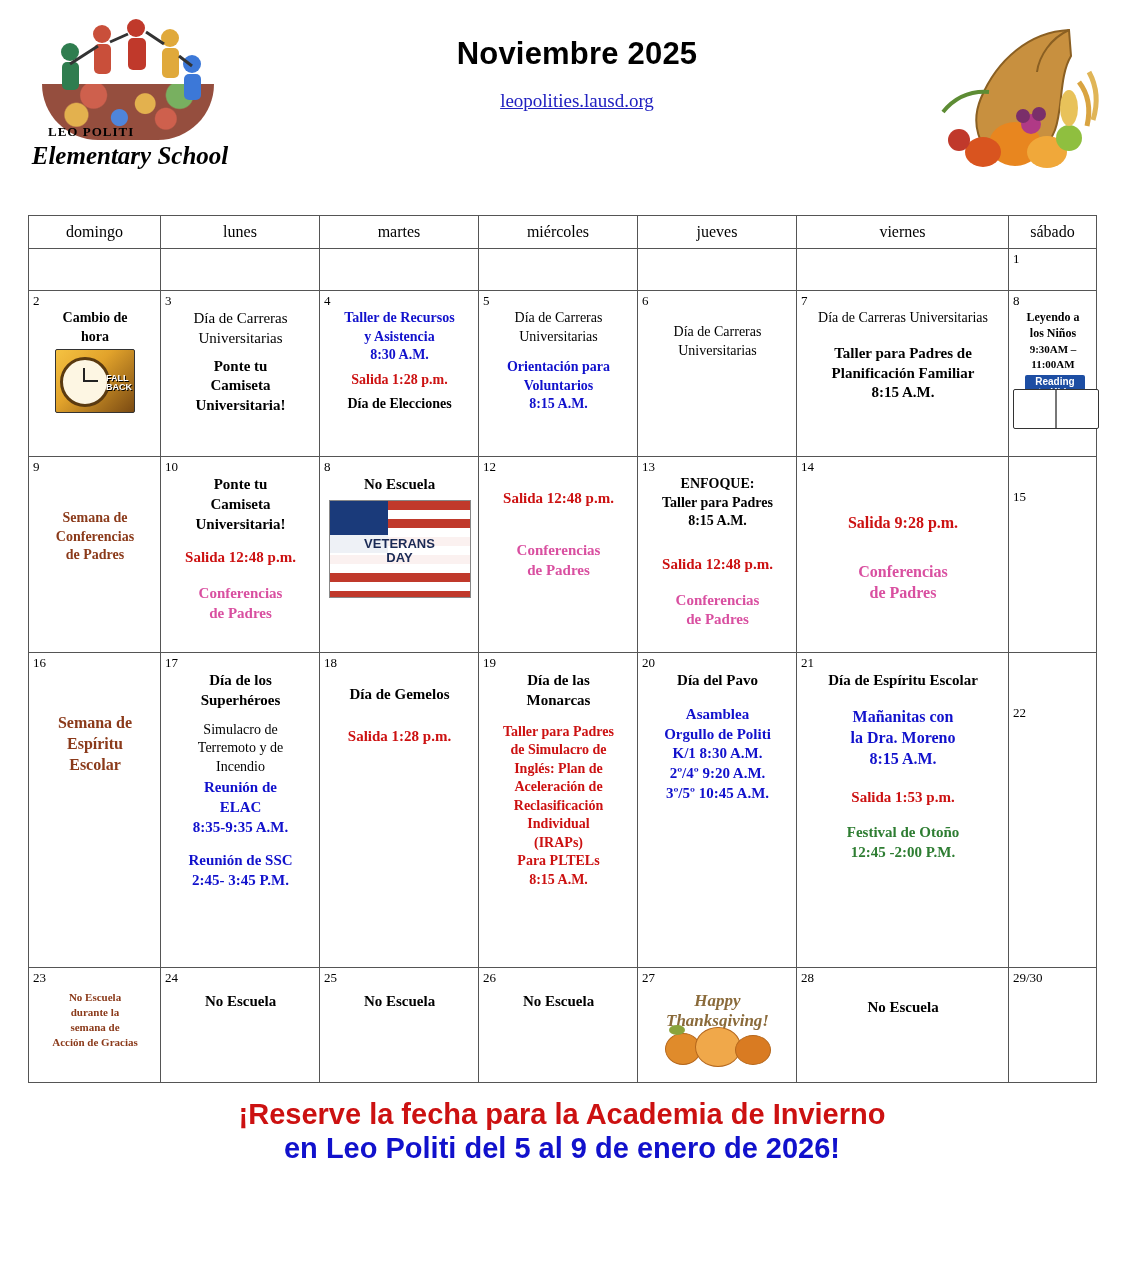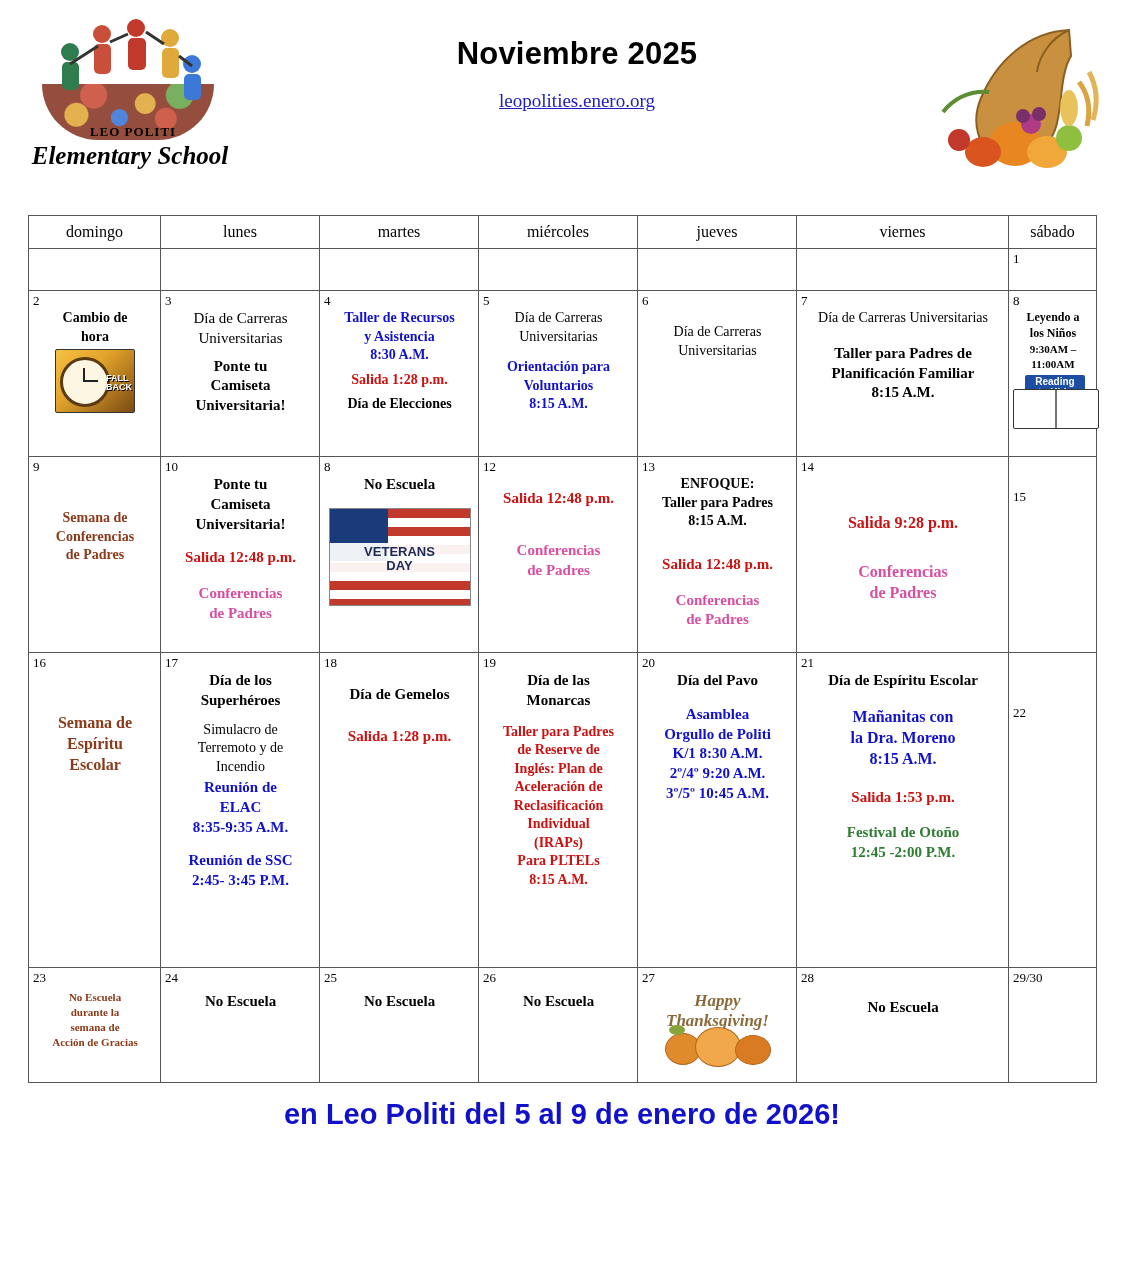--- a/index.html
+++ b/index.html
@@ -98,21 +98,21 @@
     background:#fdf6e3;border:3px solid #5a3a10;
   }
   .clock-face:before{content:"";position:absolute;left:20px;top:8px;width:2px;height:14px;background:#222;}
   .clock-face:after{content:"";position:absolute;left:21px;top:20px;width:14px;height:2px;background:#222;}
   .fallback-txt{
     position:absolute;right:2px;top:24px;font-family:"Liberation Sans",sans-serif;
     font-size:9px;font-weight:bold;color:#fff;text-shadow:1px 1px 0 #000;line-height:1;
   }
 
   .flag-art{
-    width:140px;height:96px;margin:14px auto 0;border:1px solid #888;position:relative;overflow:hidden;background:#fdba74;
+    width:140px;height:96px;margin:6px auto 0;border:1px solid #888;position:relative;overflow:hidden;background:#fdba74;
   }
   .flag-stripes{position:absolute;inset:0;background:repeating-linear-gradient(180deg,#c0392b 0 9px,#fff 9px 18px);}
   .flag-canton{position:absolute;left:0;top:0;width:58px;height:52px;background:#1a3a7a;}
   .flag-band{position:absolute;left:0;right:0;top:34px;height:32px;background:#fff;opacity:.93;}
   .flag-text{
     position:absolute;left:0;right:0;top:36px;text-align:center;
     font-family:"Liberation Sans",sans-serif;font-weight:bold;font-size:13px;color:#1a2a55;line-height:1.05;
   }
 
   .reading-art{
@@ -140,21 +140,21 @@
   .pk1{left:0;top:8px;width:34px;height:30px;}
   .pk2{left:30px;top:2px;width:44px;height:38px;background:#f0a84a;}
   .pk3{left:70px;top:10px;width:34px;height:28px;background:#d97b22;}
   .leafy{position:absolute;left:4px;top:0;width:16px;height:10px;background:#8aa43c;border-radius:50%;}
 
   
   .logo-circle{
     position:absolute;left:20px;top:6px;width:176px;height:120px;
   }
   .logo-text1{
-    position:absolute;left:28px;top:118px;width:170px;text-align:center;
+    position:absolute;left:28px;top:118px;width:170px;
     font-family:"Liberation Serif",serif;font-weight:bold;font-size:13px;letter-spacing:1px;
   }
   .logo-text2{
     position:absolute;left:10px;top:136px;width:200px;text-align:center;
     font-family:"Liberation Serif",serif;font-style:italic;font-weight:bold;font-size:25px;
   }
   .ground{
     position:absolute;left:22px;top:78px;width:172px;height:56px;border-radius:0 0 86px 86px;
     background:radial-gradient(circle at 30% 20%, #c94f3a 0 10%, transparent 11%),
                radial-gradient(circle at 60% 35%, #e0a93b 0 9%, transparent 10%),
@@ -189,21 +189,21 @@
           <rect x="144" y="62" width="17" height="26" rx="5" fill="#3c78d8"></rect>
           <path d="M30 52 L58 34 M70 30 L88 22 M106 20 L124 32 M139 44 L152 54" stroke="#333" stroke-width="3" fill="none"></path>
         </g>
       </svg>
       <div class="logo-text1">LEO POLITI</div>
       <div class="logo-text2">Elementary School</div>
     </div>
 
     <div class="header-center">
       <div class="month-title">Noviembre 2025</div>
-      <a class="header-link" href="#">leopolities.enero.org</a>
+      <a class="header-link" href="#">leopolities.lausd.org</a>
     </div>
 
     <div class="cornucopia">
       <svg viewBox="0 0 185 175" width="185" height="175">
         <path d="M150 18 C110 20 78 48 62 86 C52 110 58 138 82 146 C106 154 128 140 136 118 C144 96 140 64 152 44 Z" fill="#c8903f" stroke="#8a5f22" stroke-width="2"></path>
         <path d="M150 18 C132 26 120 44 118 60" fill="none" stroke="#8a5f22" stroke-width="2"></path>
         <ellipse cx="96" cy="132" rx="26" ry="22" fill="#e8861f"></ellipse>
         <ellipse cx="128" cy="140" rx="20" ry="16" fill="#f0a83a"></ellipse>
         <ellipse cx="64" cy="140" rx="18" ry="15" fill="#d9541f"></ellipse>
         <circle cx="150" cy="126" r="13" fill="#8fbf3f"></circle>
@@ -429,21 +429,21 @@
             <div class="b s15">Día de Gemelos</div>
             <div class="b red s15" style="margin-top:24px">Salida 1:28 p.m.</div>
           </div>
         </td>
         <td>
           <div class="daynum">19</div>
           <div class="cell-body">
             <div class="b s15">Día de las</div>
             <div class="b s15">Monarcas</div>
             <div class="b red s14" style="margin-top:14px">Taller para Padres</div>
-            <div class="b red s14">de Reserve de</div>
+            <div class="b red s14">de Simulacro de</div>
             <div class="b red s14">Inglés: Plan de</div>
             <div class="b red s14">Aceleración de</div>
             <div class="b red s14">Reclasificación</div>
             <div class="b red s14">Individual</div>
             <div class="b red s14">(IRAPs)</div>
             <div class="b red s14">Para PLTELs</div>
             <div class="b red s14">8:15 A.M.</div>
           </div>
         </td>
         <td>
@@ -524,16 +524,17 @@
         </td>
         <td>
           <div class="daynum">29/30</div>
         </td>
       </tr>
 
     </tbody>
   </table>
 
   <div class="footer">
+    <div class="l1">¡Reserve la fecha para la Academia de Invierno</div>
     <div class="l2">en Leo Politi del 5 al 9 de enero de 2026!</div>
   </div>
 
 </div>
 
 </body></html>

